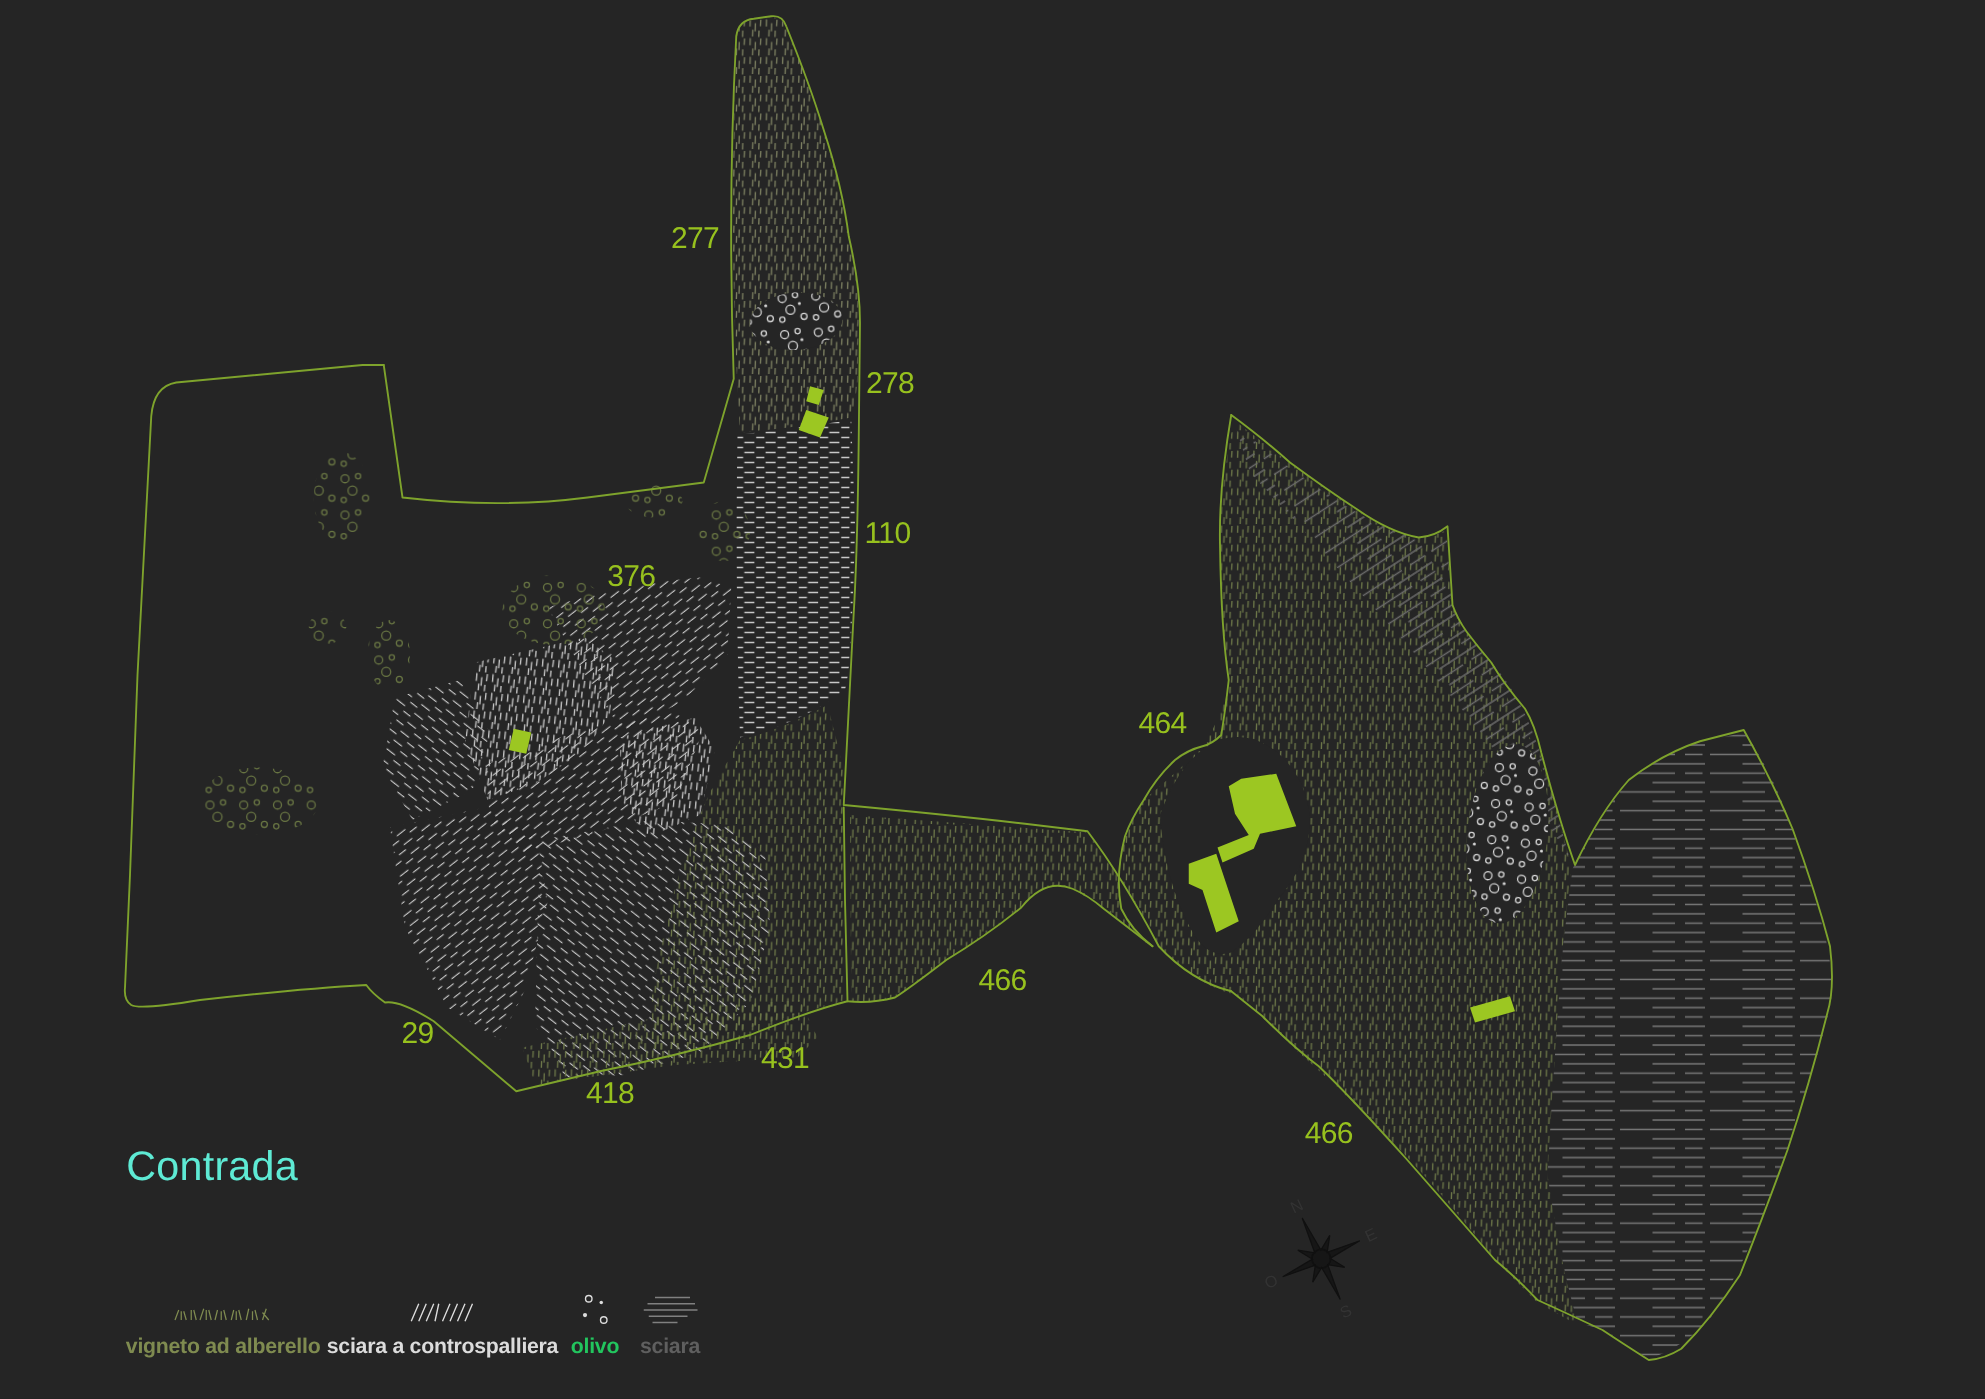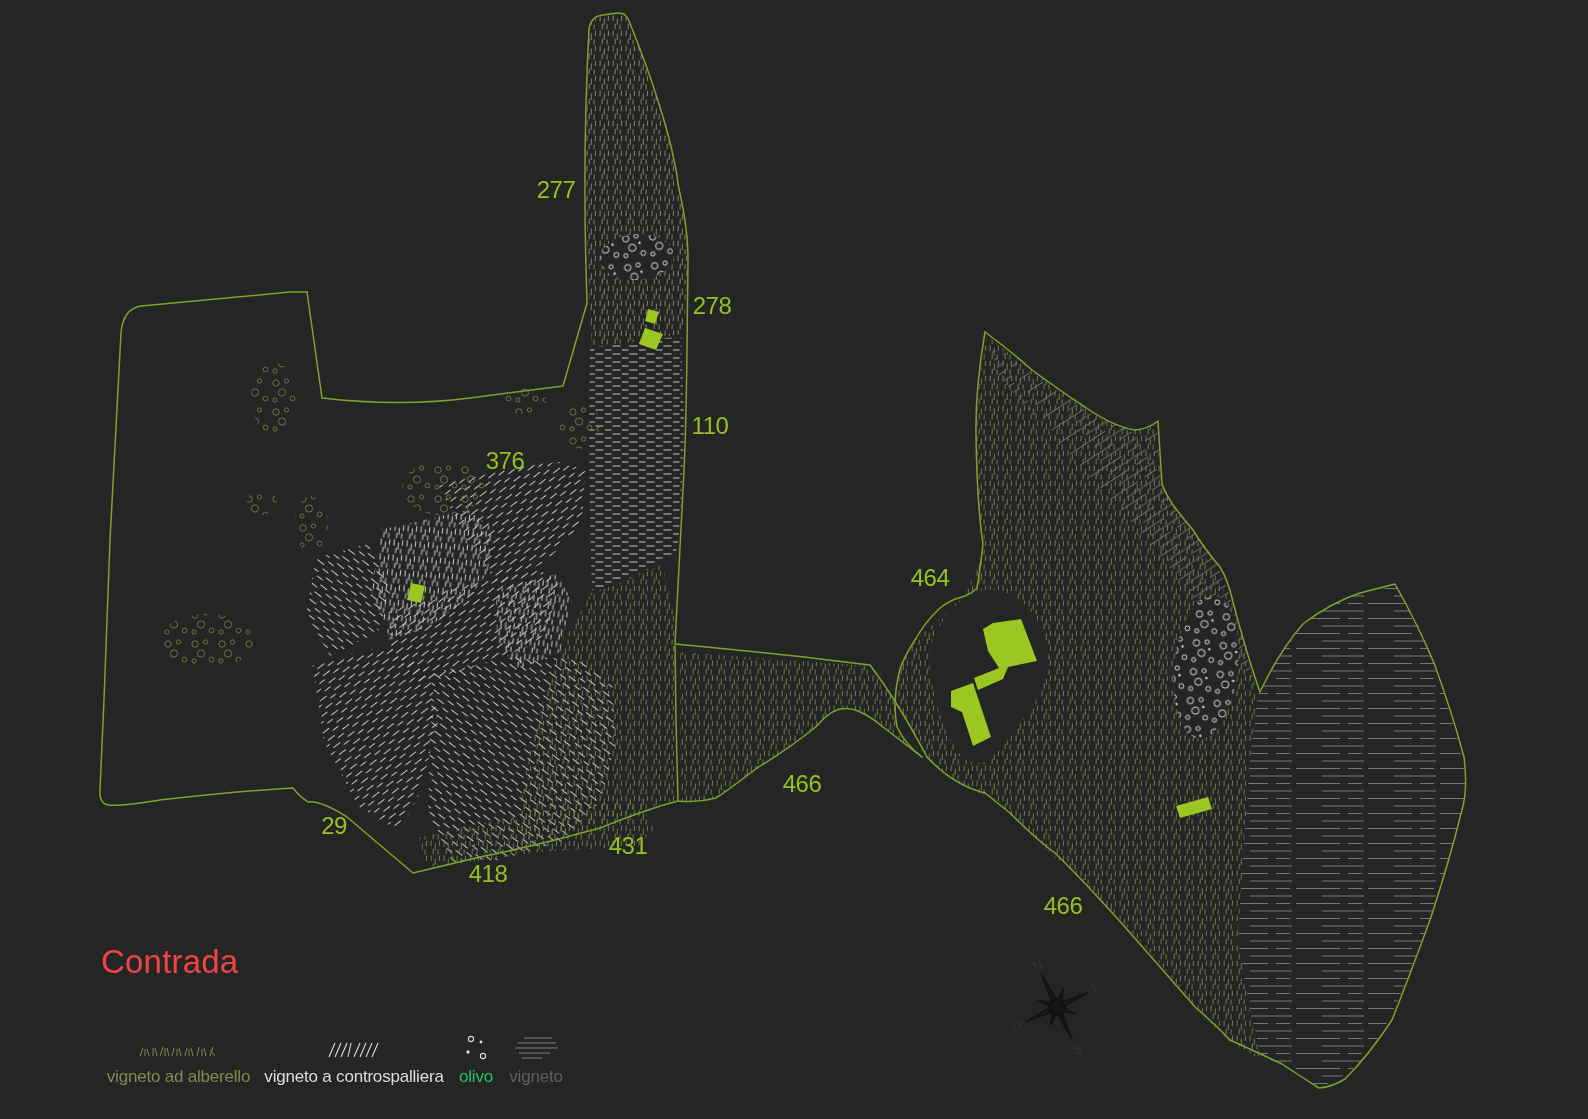--- a/index.html
+++ b/index.html
@@ -1,22 +1,22 @@
 <!DOCTYPE html>
 <html><head>
 <meta charset="utf-8">
 <style>
   html,body{margin:0;padding:0;background:#252525;}
   .stage{position:relative;width:1588px;height:1119px;background:#252525;overflow:hidden;
          font-family:"Liberation Sans",sans-serif;}
   .stage svg.map{position:absolute;left:0;top:0;}
   .plabel{font-family:"Liberation Sans",sans-serif;font-size:24px;letter-spacing:-0.5px;}
-  .title-block{position:absolute;left:101px;top:942px;color:#ef4444;
+  .title-block{position:absolute;left:101px;top:913px;color:#5eead4;
                font-size:33px;line-height:39px;font-weight:400;letter-spacing:0.2px;}
-  .legend{position:absolute;left:0;top:1034px;width:1404px;height:70px;}
+  .legend{position:absolute;left:0;top:1034px;width:1404px;height:70px;font-weight:bold;}
   .legend-item{position:absolute;text-align:center;font-size:17px;letter-spacing:-0.2px;}
   .legend-item .ic{display:block;margin:0 auto 5px auto;height:28px;}
   .li-alberello{left:96px;width:165px;color:#7f8b50;}
   .li-contro{left:258px;width:192px;color:#dcdcdc;}
   .li-olivo{left:444px;width:64px;color:#22c55e;}
   .li-sciara{left:502px;width:68px;color:#5f5f5f;}
   .compass-letter{font-size:13px;fill:#333333;font-family:"Liberation Sans",sans-serif;}
 </style>
 </head>
 <body>
@@ -222,36 +222,36 @@
     <span>vigneto ad alberello</span>
   </div>
 
   <div class="legend-item li-contro">
     <svg class="ic" width="54" height="28" viewBox="0 0 54 28">
       <g stroke="#dcdcdc" stroke-width="1.1" fill="none">
         <path d="M2,23 L8,9 M8,23 L14,9 M14,23 L20,9 M21,23 L24,9 M27,23 L33,9
                  M33,23 L39,9 M39,23 L45,9 M45,23 L51,9"></path>
       </g>
     </svg>
-    <span>vigneto a controspalliera</span>
+    <span>sciara a controspalliera</span>
   </div>
 
   <div class="legend-item li-olivo">
     <svg class="ic" width="28" height="28" viewBox="0 0 28 28">
       <circle cx="9" cy="5" r="2.6" fill="none" stroke="#dcdcdc" stroke-width="1.1"></circle>
       <circle cx="19" cy="8" r="1.4" fill="#dcdcdc"></circle>
       <circle cx="6" cy="18" r="1.7" fill="#dcdcdc"></circle>
       <circle cx="21" cy="22" r="2.6" fill="none" stroke="#dcdcdc" stroke-width="1.1"></circle>
     </svg>
     <span>olivo</span>
   </div>
 
   <div class="legend-item li-sciara">
     <svg class="ic" width="48" height="28" viewBox="0 0 48 28">
       <g stroke="#808080" stroke-width="1.1" fill="none">
         <path d="M12,4 L40,4 M6,9 L44,9 M3,14 L46,14 M7,19 L38,19 M10,24 L30,24"></path>
       </g>
     </svg>
-    <span>vigneto</span>
+    <span>sciara</span>
   </div>
 
 </div>
 </div>
 
 </body></html>

